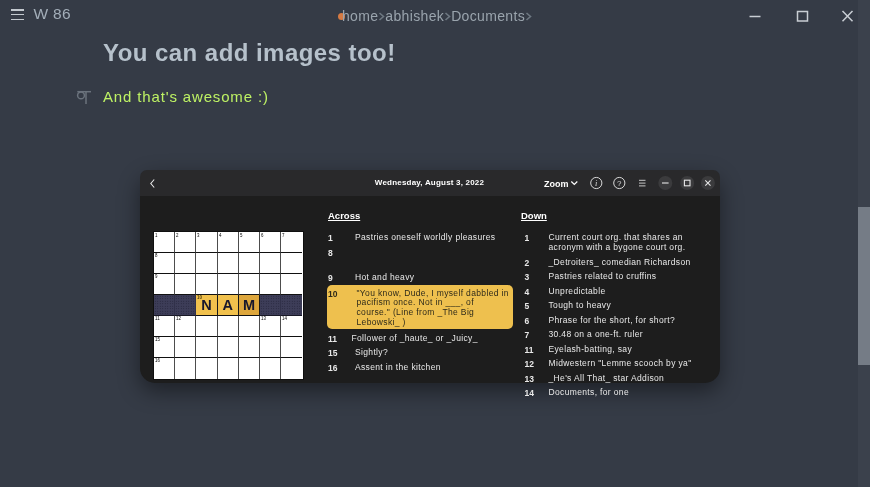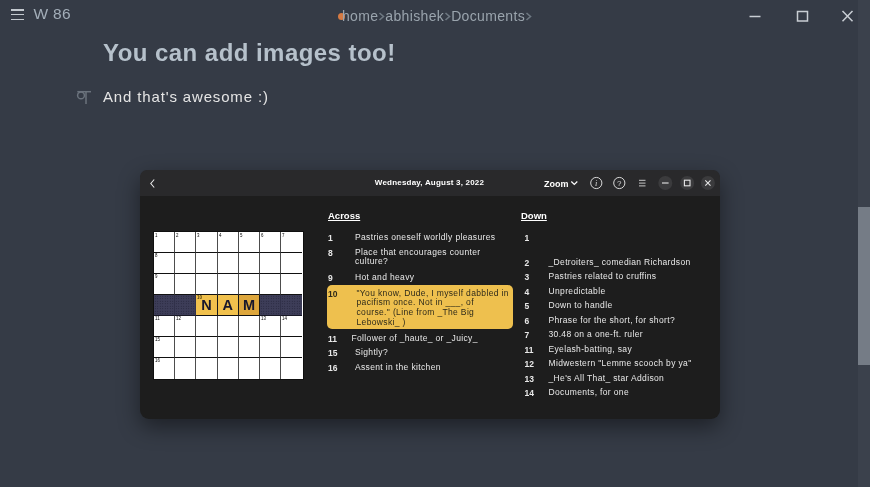--- a/index.html
+++ b/index.html
@@ -10,28 +10,28 @@
   
   #burger div { position:absolute; left:10.8px; width:13.2px; height:1.7px; background:#c3c9cf; }
   #appname { left:33.5px; top:5px; font-size:15.5px; color:#a3aeb9; letter-spacing:0.3px; }
   #crumbs { left:0; right:0; top:0; height:32px; display:flex; align-items:center; justify-content:center; gap:0; font-size:14px; color:#9aa4ad; letter-spacing:0.35px; }
   #crumbs .dot { width:7px; height:7px; border-radius:50%; background:#d57a43; margin-right:-3px; }
   #crumbs svg { display:block; }
 
   
   #h1 { left:103px; top:41px; font-size:24px; font-weight:bold; color:#b6c1cb; line-height:24px; letter-spacing:0.45px; }
   
-  #para { left:103px; top:88px; font-size:15px; color:#e5e5e5; letter-spacing:0.85px; }
+  #para { left:103px; top:88px; font-size:15px; color:#bef264; letter-spacing:0.85px; }
 
   
   #sbtrack { right:0; top:0; width:12px; height:487px; background:#3b414c; }
   #sbthumb { right:0; top:207px; width:12px; height:158px; background:#757c86; }
 
   
-  #app { left:139.5px; top:170px; width:580px; height:249px; background:#1d1d1d; border-radius:9px; box-shadow:0 8px 22px rgba(0,0,0,.45); }
+  #app { left:139.5px; top:170px; width:580px; height:213px; background:#1d1d1d; border-radius:15px; box-shadow:0 8px 22px rgba(0,0,0,.45); }
   #apphead { left:0; top:0; width:580px; height:26px; background:#29292b; border-radius:7px 7px 0 0; }
   #apptitle { left:0; width:580px; top:0; height:26px; line-height:26px; text-align:center; font-size:8px; font-weight:bold; color:#fff; letter-spacing:0.2px; }
 
   
   #grid { left:13.5px; top:61px; width:150.5px; height:148.5px; background:#fff; border:1.4px solid #0f0f0f; display:grid; grid-template-columns:repeat(7,1fr); grid-template-rows:repeat(7,1fr); }
   #grid .cell { position:relative; border-right:1.8px solid #4d4d4d; border-bottom:1.5px solid #111; } #grid .cell:nth-child(7n) { border-right:none; } #grid .cell:nth-child(n+43) { border-bottom:none; } #grid .c { background:#fff; }
   #grid .n { position:absolute; left:1px; top:0.5px; font-size:6.5px; transform:scale(.68); transform-origin:0 0; color:#000; }
   #grid .navy { background-color:#3d3d58; background-image:radial-gradient(circle, rgba(12,12,30,.55) 26%, transparent 30%); background-size:2.5px 2.5px; border-right-color:#31314a !important; border-bottom-color:#181826; }
   #grid .yel  { background:#f1c14d; display:flex; align-items:center; justify-content:center; font-weight:bold; font-size:14.5px; color:#17172c; border-right-color:#181818 !important; }
   #grid .sel  { background:#dda63c; }
@@ -198,43 +198,43 @@
       <div class="cell c"></div>
       <div class="cell c"></div>
       <div class="cell c"></div>
       <div class="cell c"></div>
     </div>
 
     <div class="abs cluehead" style="left:188.5px;top:39.5px">Across</div>
     <div class="num" style="left:188.5px;top:63px">1</div>
     <div class="ctx" style="left:215.5px;top:63px">Pastries oneself worldly pleasures</div>
     <div class="num" style="left:188.5px;top:77.5px">8</div>
-    <div class="ctx" style="left:215.5px;top:77.5px">Place that encourages counter<br>culture?</div>
     <div class="num" style="left:188.5px;top:103px">9</div>
     <div class="ctx" style="left:215.5px;top:103px">Hot and heavy</div>
     <div id="hibox" class="abs"></div>
     <div class="num dark" style="left:188.5px;top:118.5px">10</div>
     <div class="ctx dark" style="left:217px;top:118.5px">"You know, Dude, I myself dabbled in<br>pacifism once. Not in ___, of<br>course." (Line from _The Big<br>Lebowski_ )</div>
     <div class="num" style="left:188.5px;top:163.5px">11</div>
     <div class="ctx" style="left:212px;top:163.5px">Follower of _haute_ or _Juicy_</div>
     <div class="num" style="left:188.5px;top:178px">15</div>
     <div class="ctx" style="left:215.5px;top:178px">Sightly?</div>
     <div class="num" style="left:188.5px;top:192.5px">16</div>
     <div class="ctx" style="left:215.5px;top:192.5px">Assent in the kitchen</div>
 
     <div class="abs cluehead" style="left:381.5px;top:39.5px">Down</div>
     <div class="num" style="left:385px;top:63px">1</div>
+    <div class="ctx" style="left:409px;top:63px">Current court org. that shares an<br>acronym with a bygone court org.</div>
     <div class="num" style="left:385px;top:87.5px">2</div>
     <div class="ctx" style="left:409px;top:87.5px">_Detroiters_ comedian Richardson</div>
     <div class="num" style="left:385px;top:102px">3</div>
     <div class="ctx" style="left:409px;top:102px">Pastries related to cruffins</div>
     <div class="num" style="left:385px;top:116.5px">4</div>
     <div class="ctx" style="left:409px;top:116.5px">Unpredictable</div>
     <div class="num" style="left:385px;top:131px">5</div>
-    <div class="ctx" style="left:409px;top:131px">Down to handle</div>
+    <div class="ctx" style="left:409px;top:131px">Tough to heavy</div>
     <div class="num" style="left:385px;top:145.5px">6</div>
     <div class="ctx" style="left:409px;top:145.5px">Phrase for the short, for short?</div>
     <div class="num" style="left:385px;top:160px">7</div>
     <div class="ctx" style="left:409px;top:160px">30.48 on a one-ft. ruler</div>
     <div class="num" style="left:385px;top:174.5px">11</div>
     <div class="ctx" style="left:409px;top:174.5px">Eyelash-batting, say</div>
     <div class="num" style="left:385px;top:189px">12</div>
     <div class="ctx" style="left:409px;top:189px">Midwestern "Lemme scooch by ya"</div>
     <div class="num" style="left:385px;top:203.5px">13</div>
     <div class="ctx" style="left:409px;top:203.5px">_He's All That_ star Addison</div>

